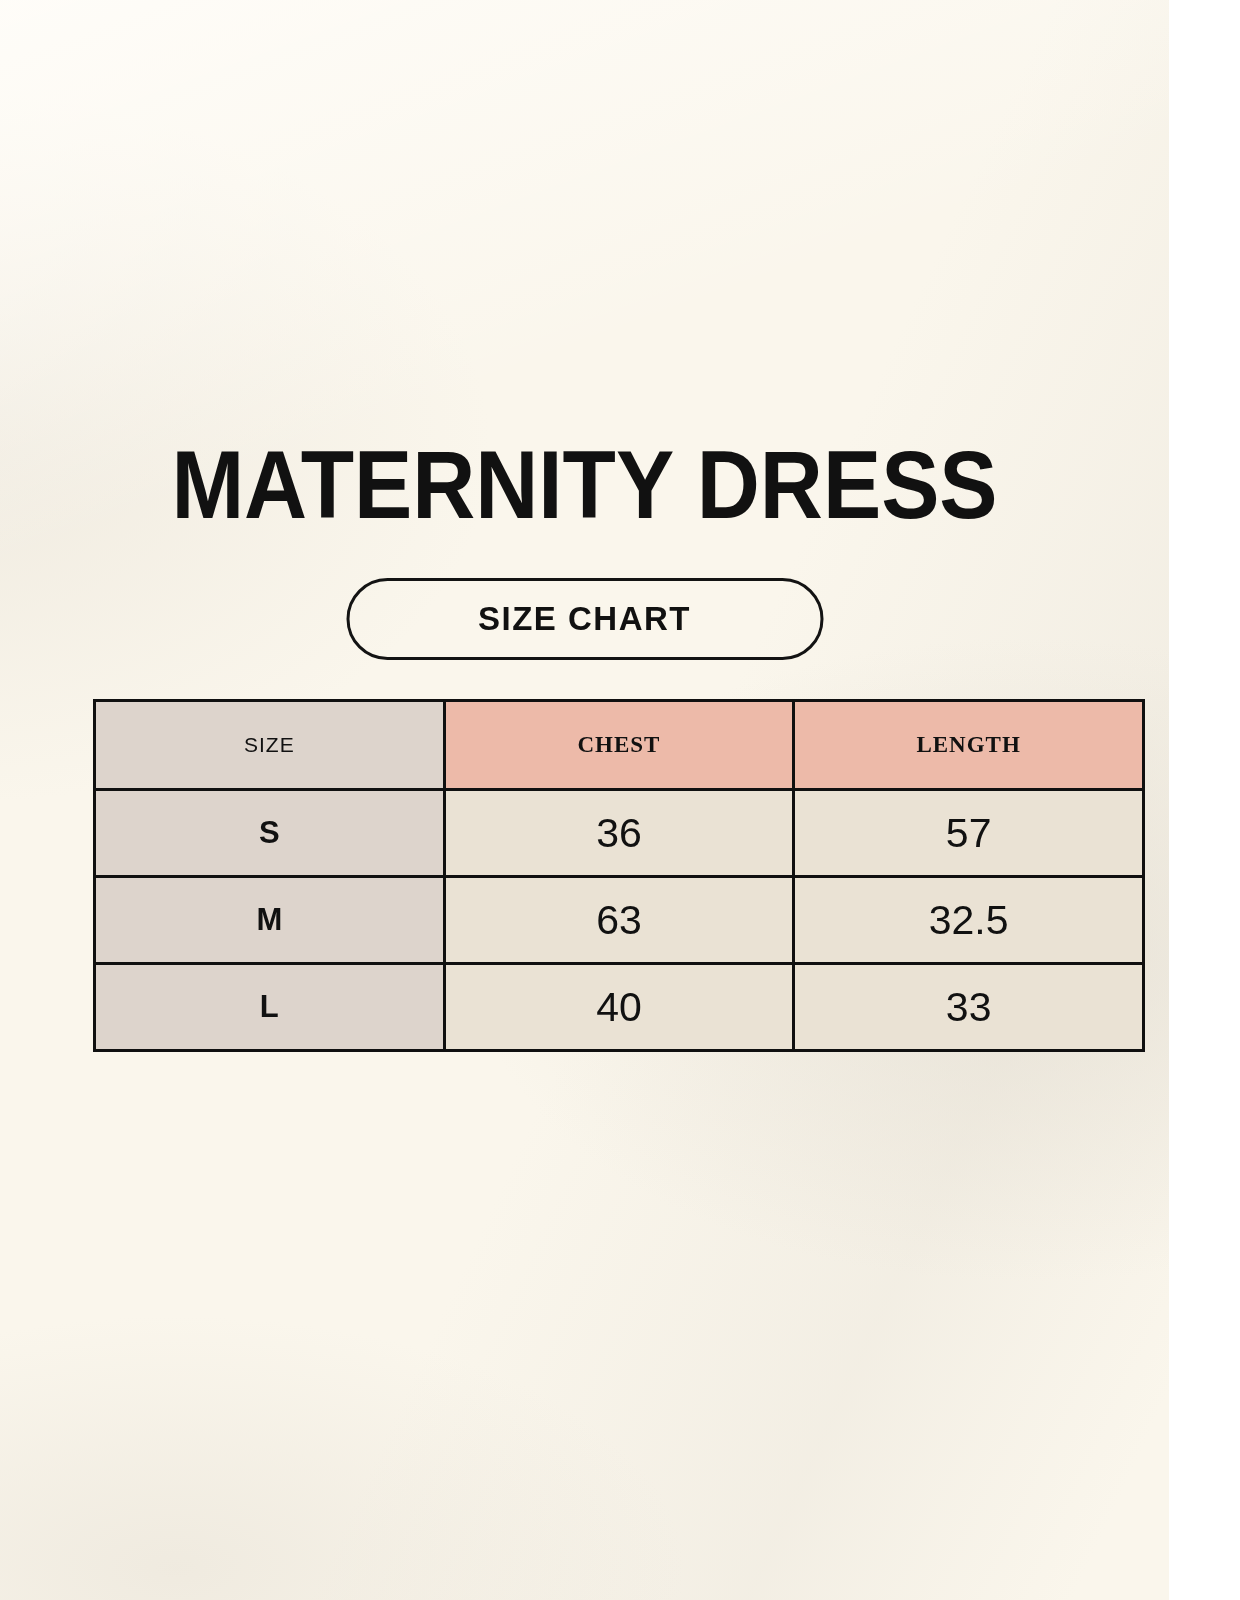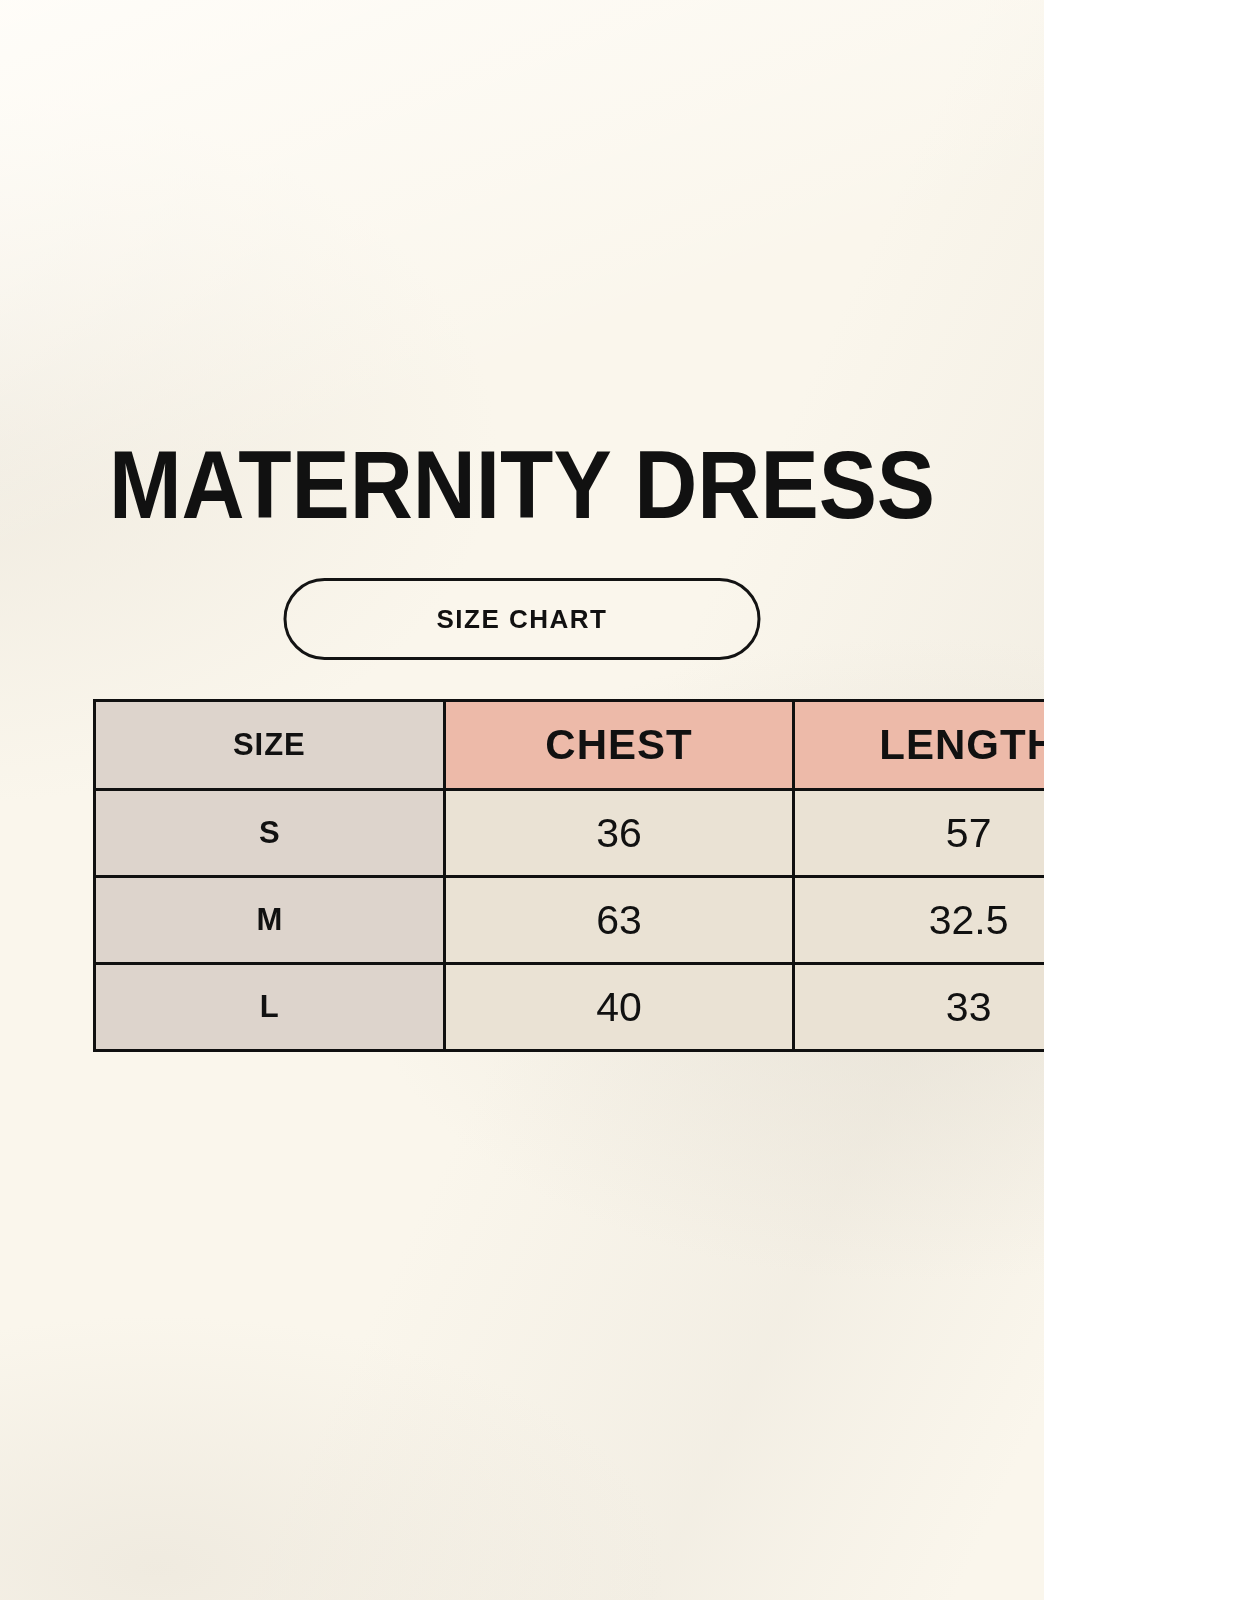--- a/index.html
+++ b/index.html
@@ -1,21 +1,21 @@
 <!DOCTYPE html>
 <html style="--background: #faf6ec; --header-accent-pink: #edbaa9; --size-column-gray: #ddd4cc; --data-cell-cream: #eae2d4; --table-border: #101010;"><head>
 <meta charset="utf-8">
 <style>
   html, body {
     margin: 0;
     padding: 0;
   }
   #canvas {
     position: relative;
-    width: 1044px;
+    width: 1169px;
     height: 1600px;
     overflow: hidden;
     font-family: "Liberation Sans", sans-serif;
     color: #111;
     background-color: var(--background, #faf6ec);
     background-image:
       linear-gradient(160deg, rgba(255,253,249,0.95) 0%, rgba(255,253,249,0) 28%),
       radial-gradient(ellipse 900px 520px at 88% 60%, rgba(224,218,206,0.55), transparent 62%),
       radial-gradient(ellipse 1000px 650px at -5% 28%, rgba(228,222,210,0.45), transparent 55%),
       radial-gradient(ellipse 850px 420px at 15% 98%, rgba(229,223,211,0.5), transparent 60%),
@@ -43,21 +43,21 @@
     transform: translateX(-50%);
     width: 477px;
     height: 82px;
     box-sizing: border-box;
     border: 3px solid #131313;
     border-radius: 41px;
     display: flex;
     align-items: center;
     justify-content: center;
     font-weight: 700;
-    font-size: 26px;
+    font-size: 33px;
     letter-spacing: 1.5px;
     background: transparent;
   }
   table.size-chart {
     position: absolute;
     left: 93px;
     top: 699px;
     width: 1052px;
     border-collapse: collapse;
     table-layout: fixed;
@@ -66,30 +66,31 @@
   table.size-chart td {
     border: 3px solid var(--table-border, #101010);
     text-align: center;
     vertical-align: middle;
     padding: 0;
   }
   table.size-chart thead tr { height: 89px; }
   table.size-chart tbody tr { height: 87px; }
   th.col-size {
     background: var(--size-column-gray, #ddd4cc);
-    font-weight: 700;
-    font-size: 31px;
+    font-weight: 400;
+    font-size: 21px;
     letter-spacing: 1px;
     margin-left: 47px;
   }
   th.col-measure {
     background: var(--header-accent-pink, #edbaa9);
     font-weight: 700;
-    font-size: 42px;
+    font-size: 23px;
     letter-spacing: 1px;
+    font-family: Liberation Serif, serif;
   }
   td.size-cell {
     background: var(--size-column-gray, #ddd4cc);
     font-weight: 700;
     font-size: 31px;
   }
   td.value-cell {
     background: var(--data-cell-cream, #eae2d4);
     font-weight: 400;
     font-size: 41px;

